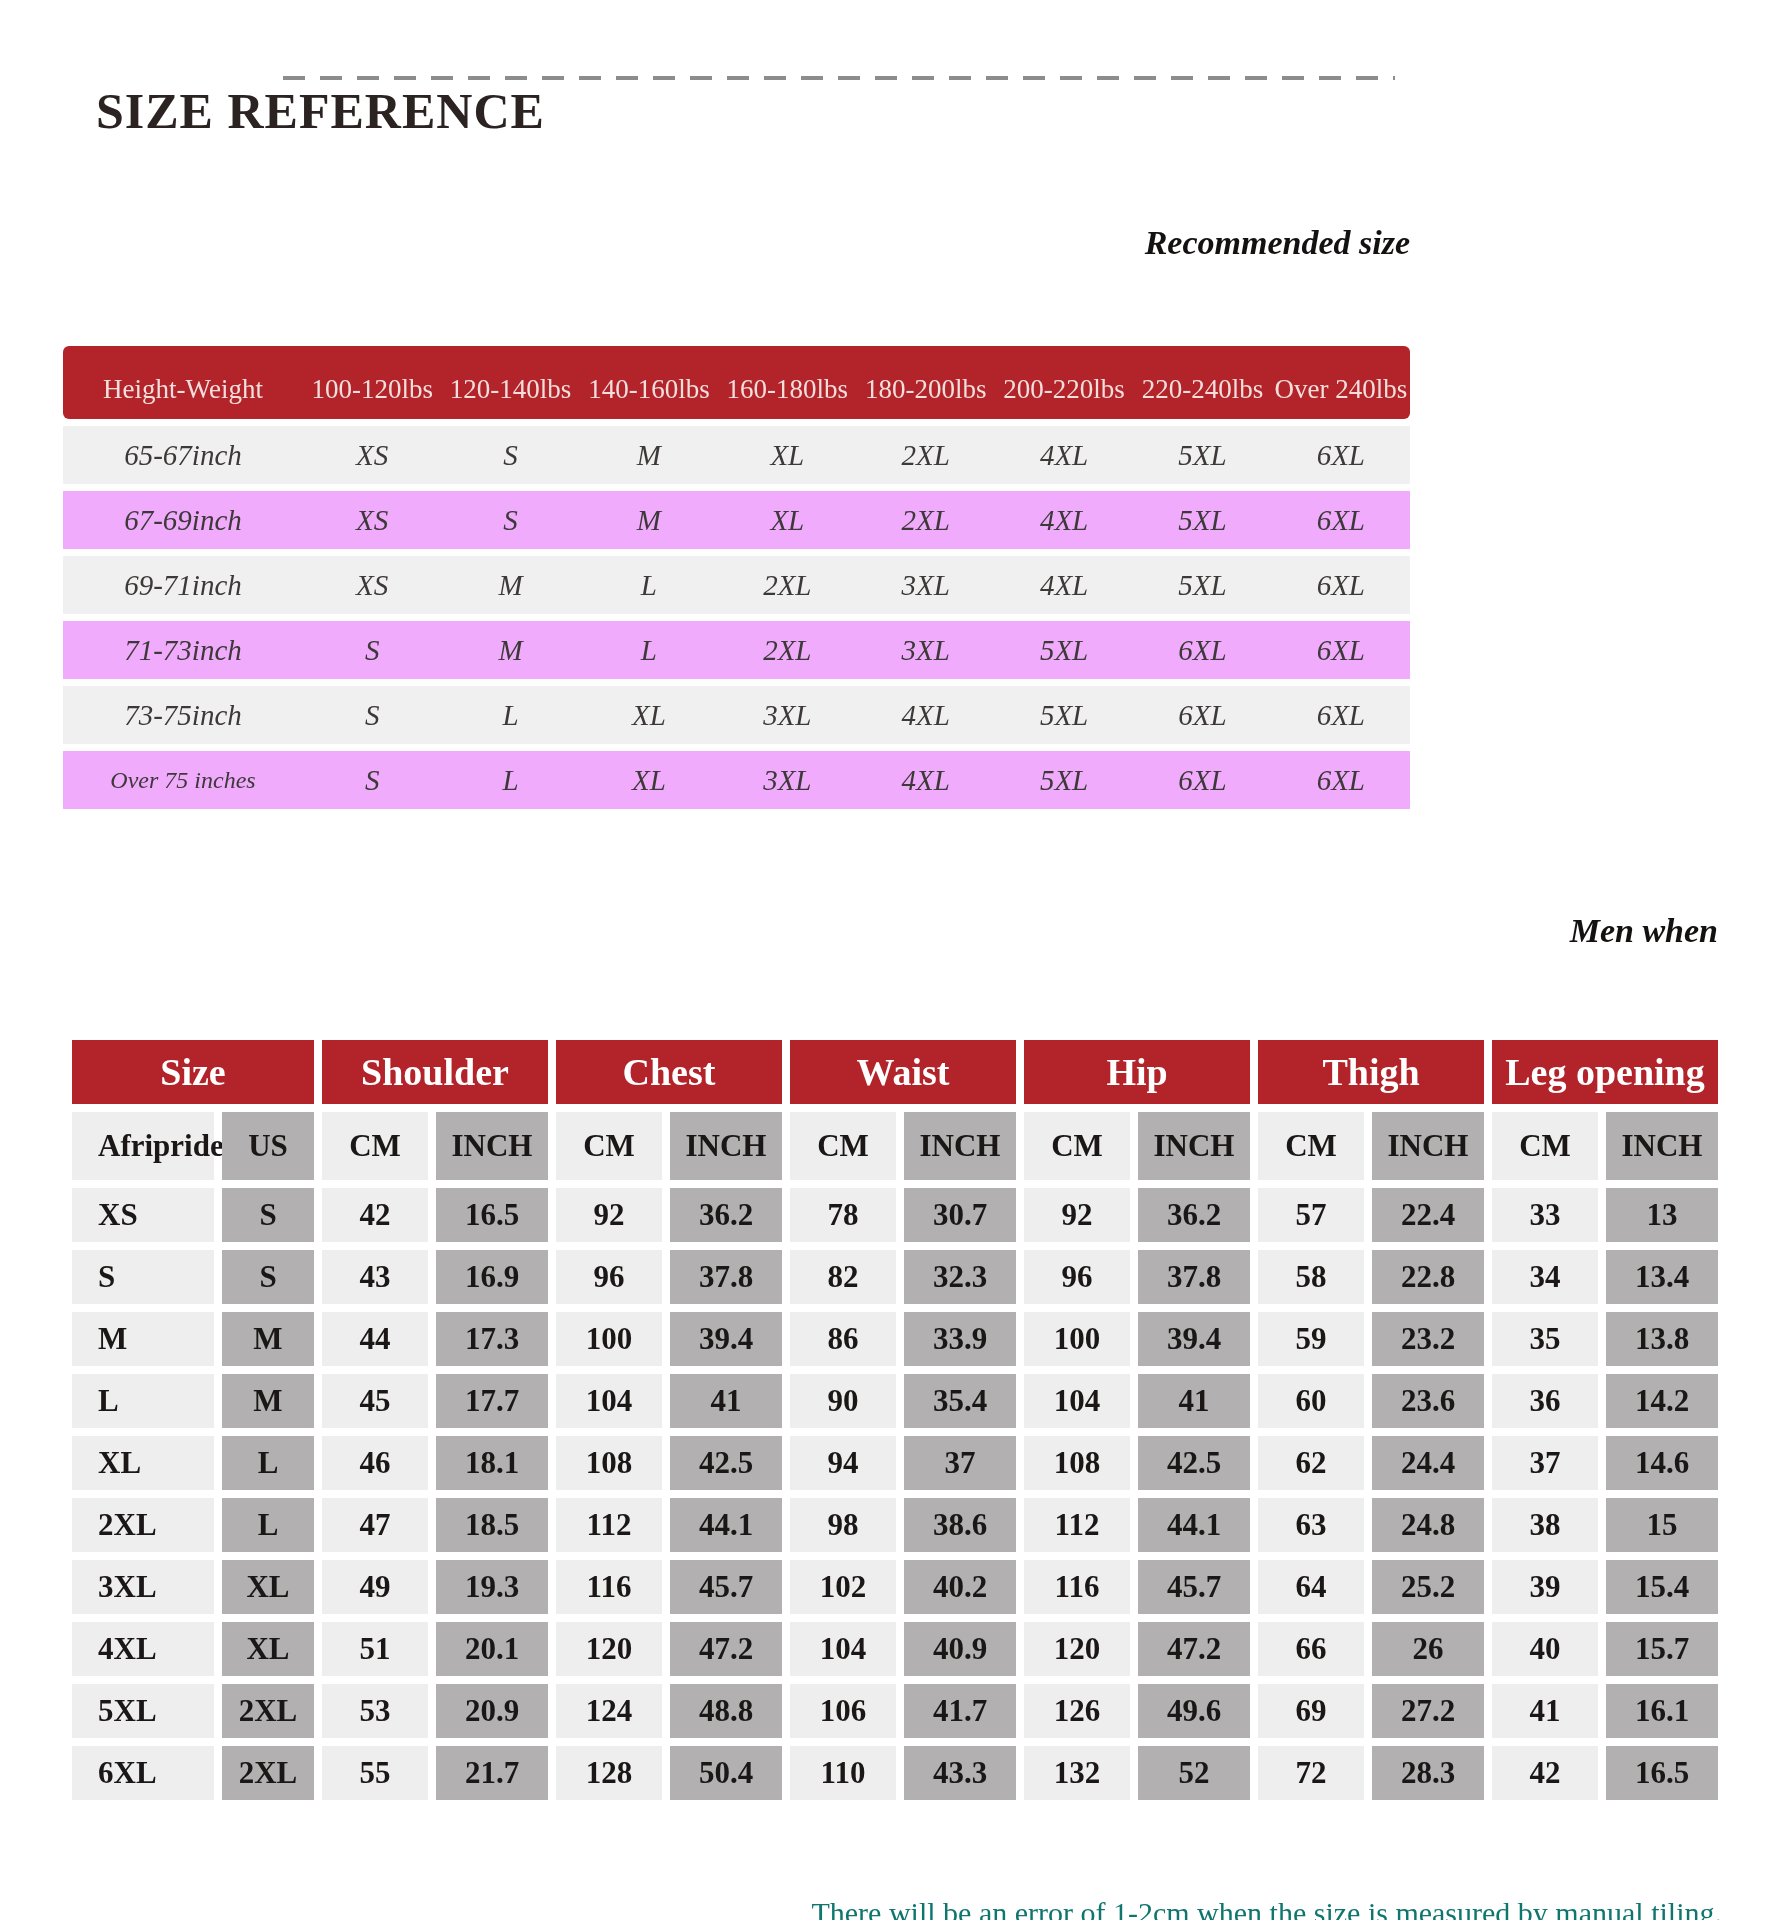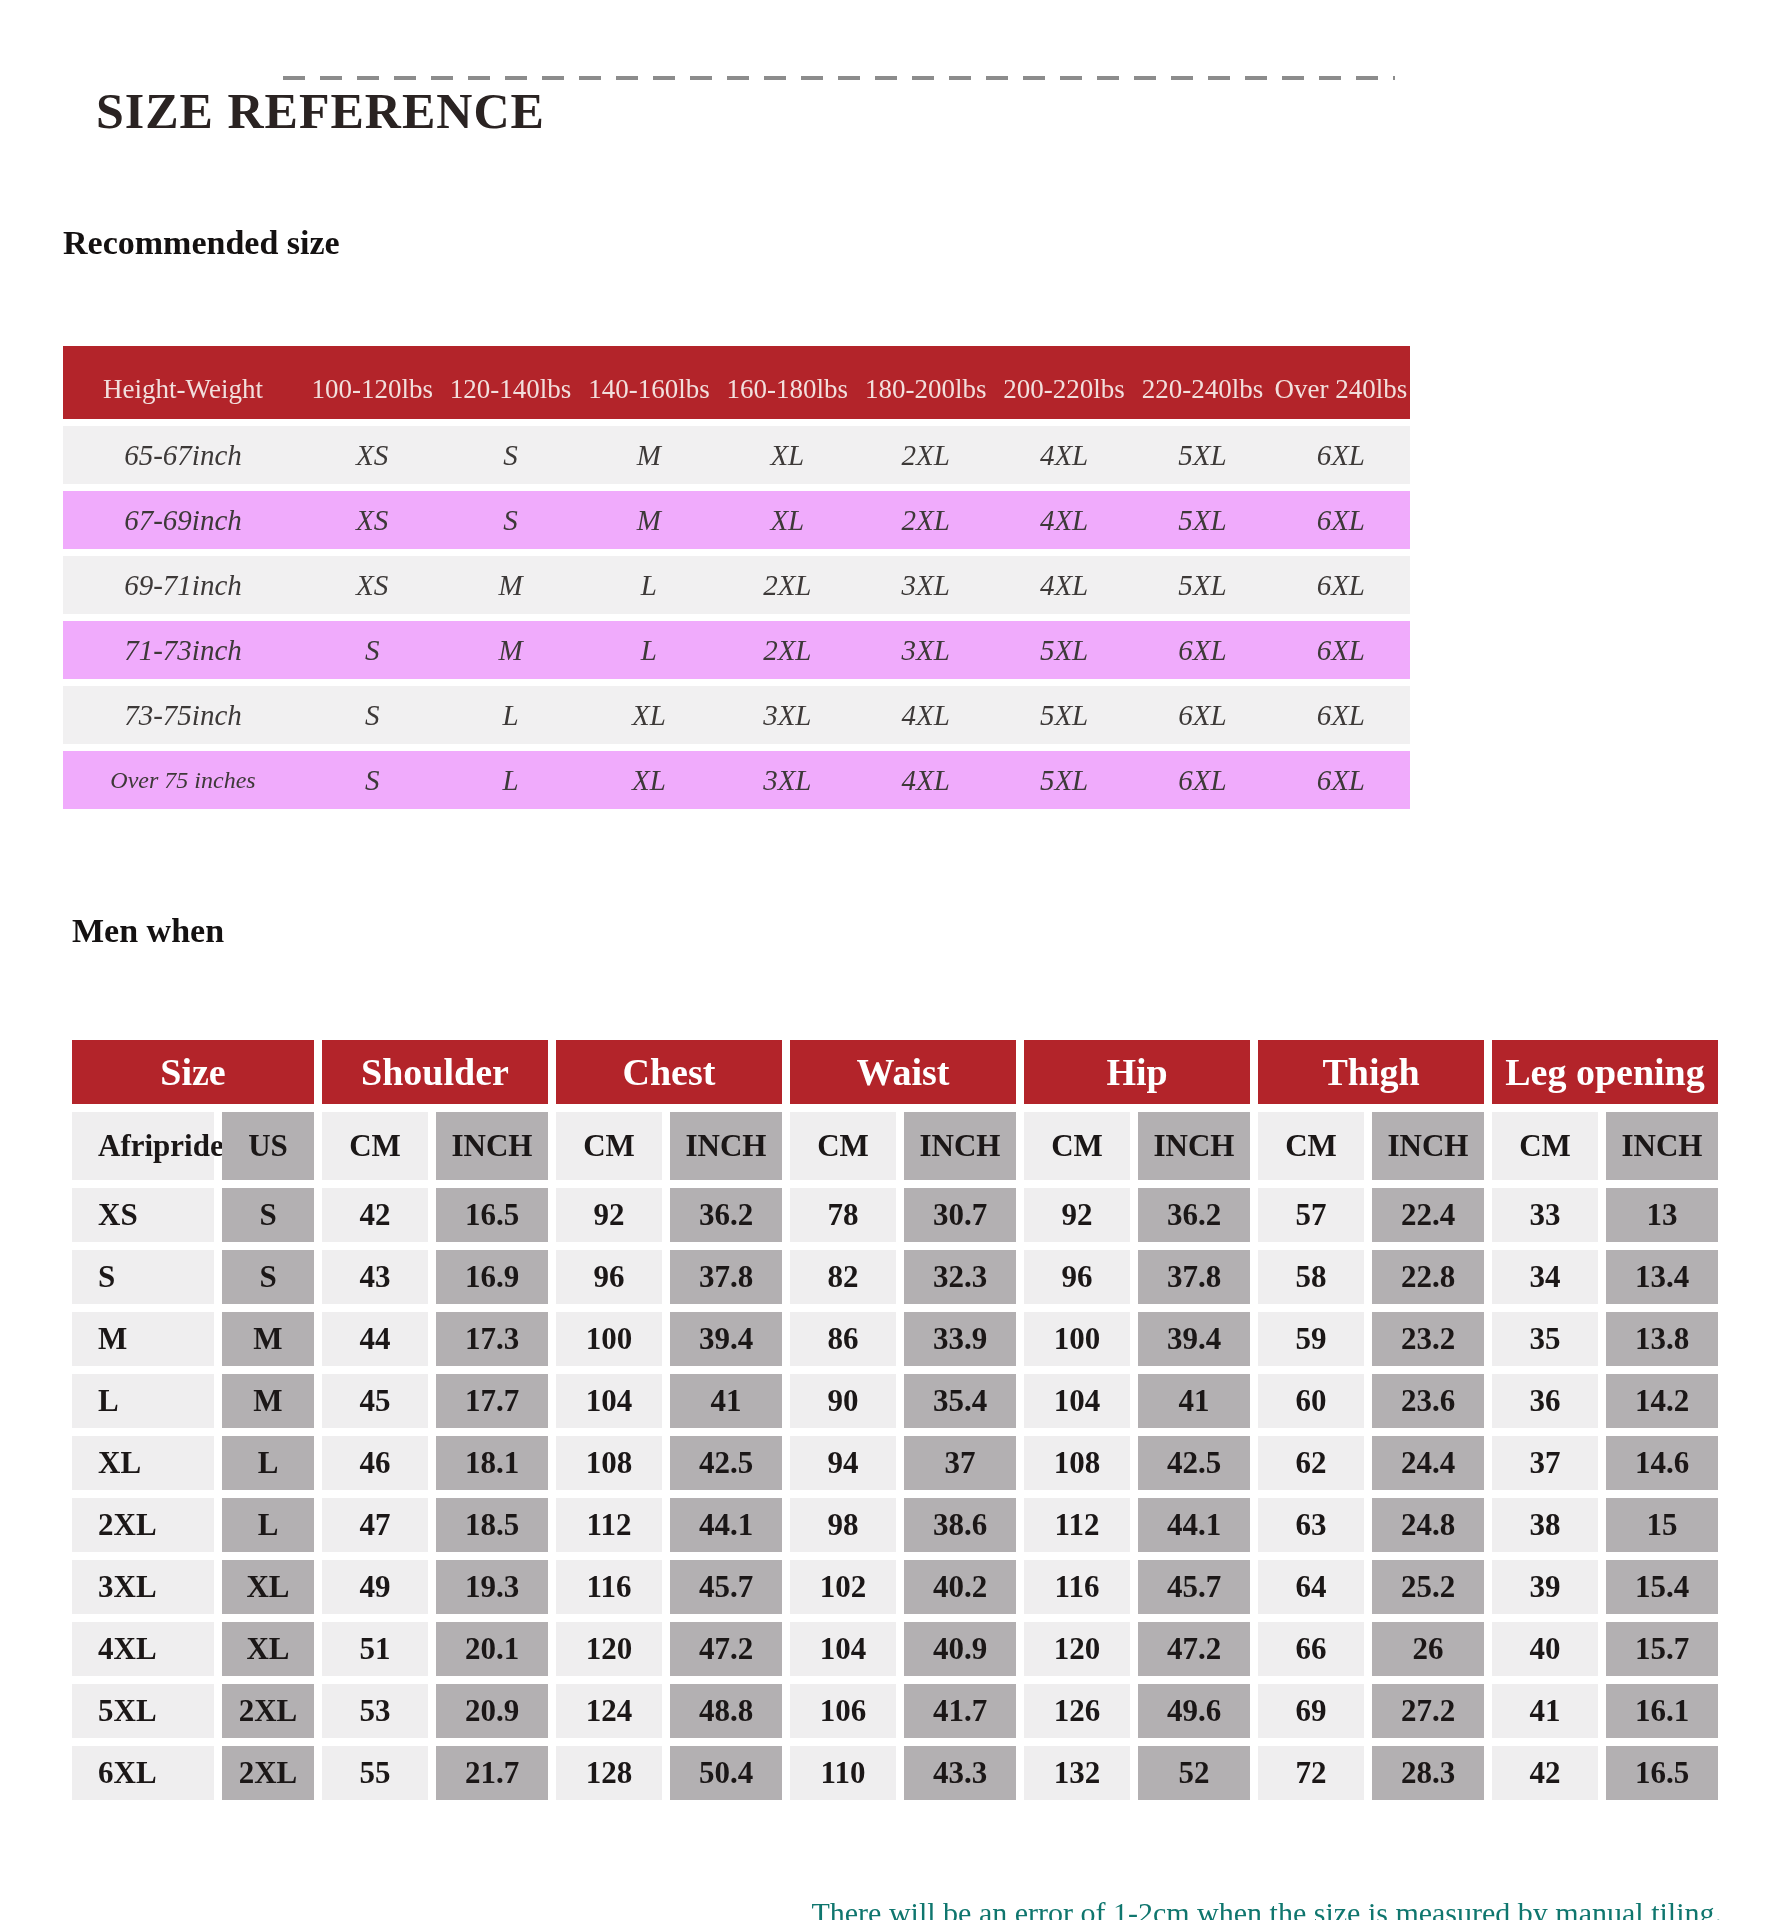--- a/index.html
+++ b/index.html
@@ -7,28 +7,28 @@
     position:relative;width:1787px;height:1920px;background:#ffffff;overflow:hidden;
     font-family:"Liberation Serif", serif;
   }
   
   .dash-line{position:absolute;left:283px;top:76px;width:1112px;height:4px;
     background:repeating-linear-gradient(90deg,#8c8c8c 0 22px,transparent 22px 37px);}
   
   .page-title{position:absolute;left:96px;top:82px;font-size:50px;font-weight:700;
     color:#2a2322;letter-spacing:1px;}
   
-  .section-title{position:absolute;text-align:left;font-size:34px;font-weight:700;color:#141111;}
+  .section-title{position:absolute;text-align:right;font-size:34px;font-weight:700;color:#141111;font-style:italic;}
   #rec-title{left:63px;top:224px;width:1347px;}
   #men-title{left:72px;top:912px;width:1646px;}
   
   #rec-table{position:absolute;left:63px;top:346px;width:1347px;display:flex;
     flex-direction:column;row-gap:7px;}
   .t1-header{display:grid;grid-template-columns:240px repeat(8,1fr);height:73px;
-    background:#b3242a;align-items:center;}
+    background:#b3242a;align-items:center;border-radius:6px;}
   .t1-hcell{text-align:center;color:#f2dfdd;font-size:27px;padding-top:14px;}
   .t1-row{display:grid;grid-template-columns:240px repeat(8,1fr);height:58px;align-items:center;}
   .t1-row.light{background:#f1f0f1;}
   .t1-row.gray{background:#f0abfc;}
   .t1-cell{text-align:center;font-size:29px;color:#3d3938;font-style:italic;}
   .t1-cell.small{font-size:24px;}
   
   #men-table{position:absolute;left:72px;top:1008px;width:1646px;display:flex;
     flex-direction:column;row-gap:8px;}
   .m-groups{display:grid;grid-template-columns:242px repeat(6,226px);column-gap:8px;height:64px;margin-top:32px;}

